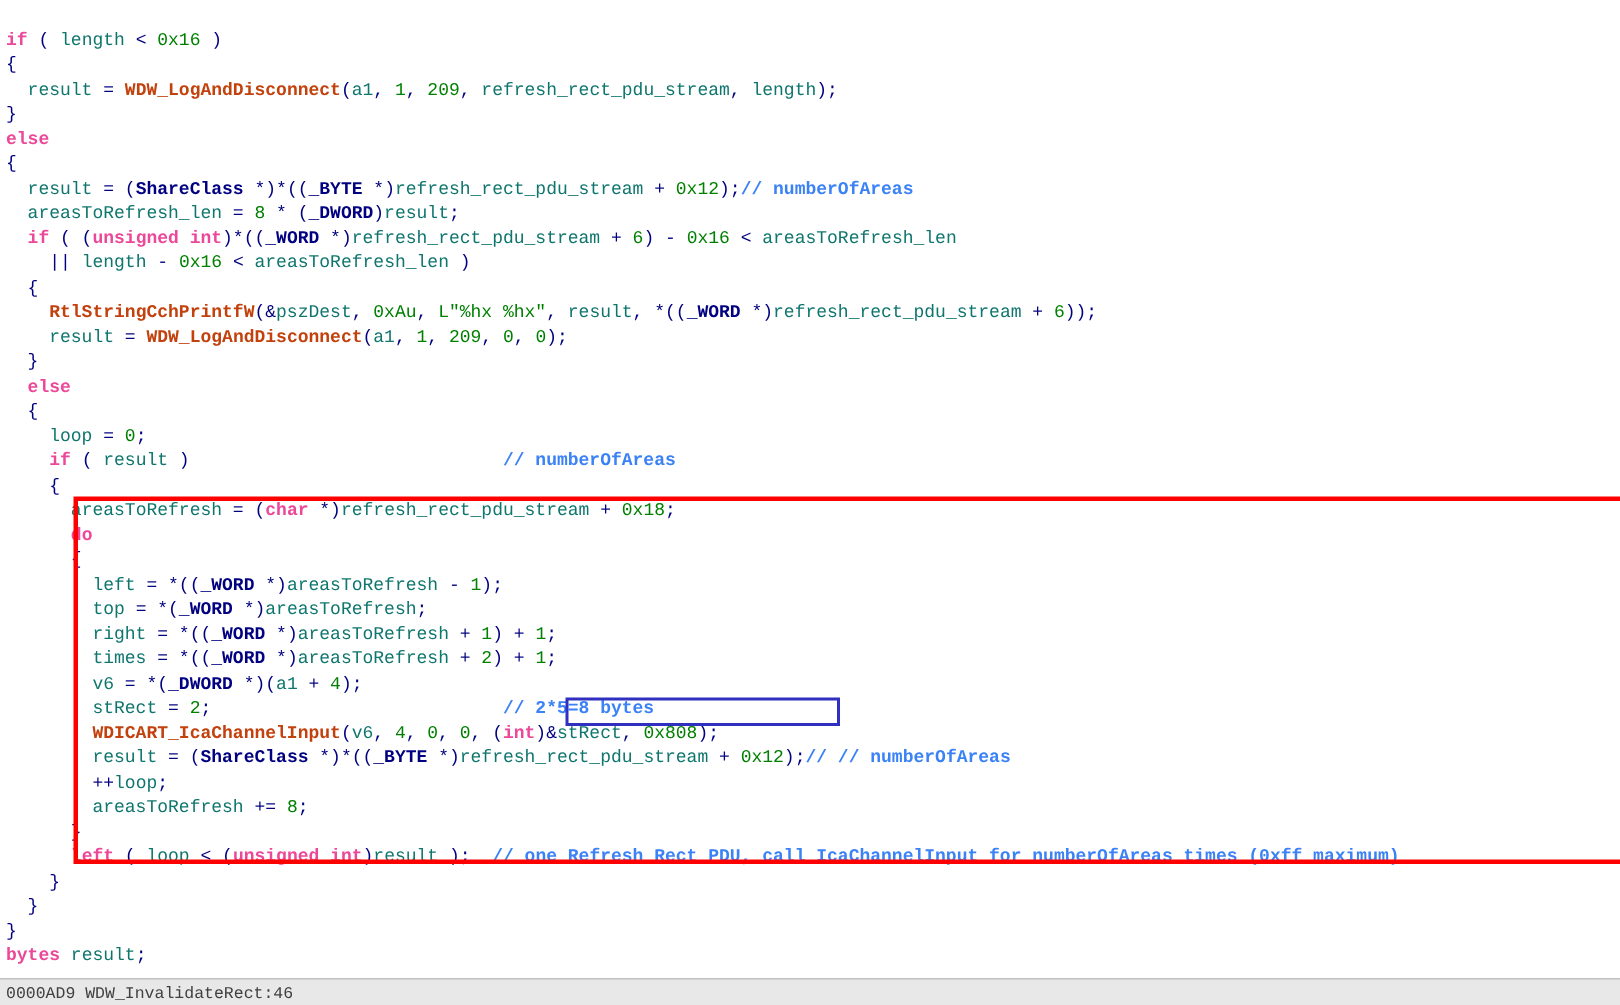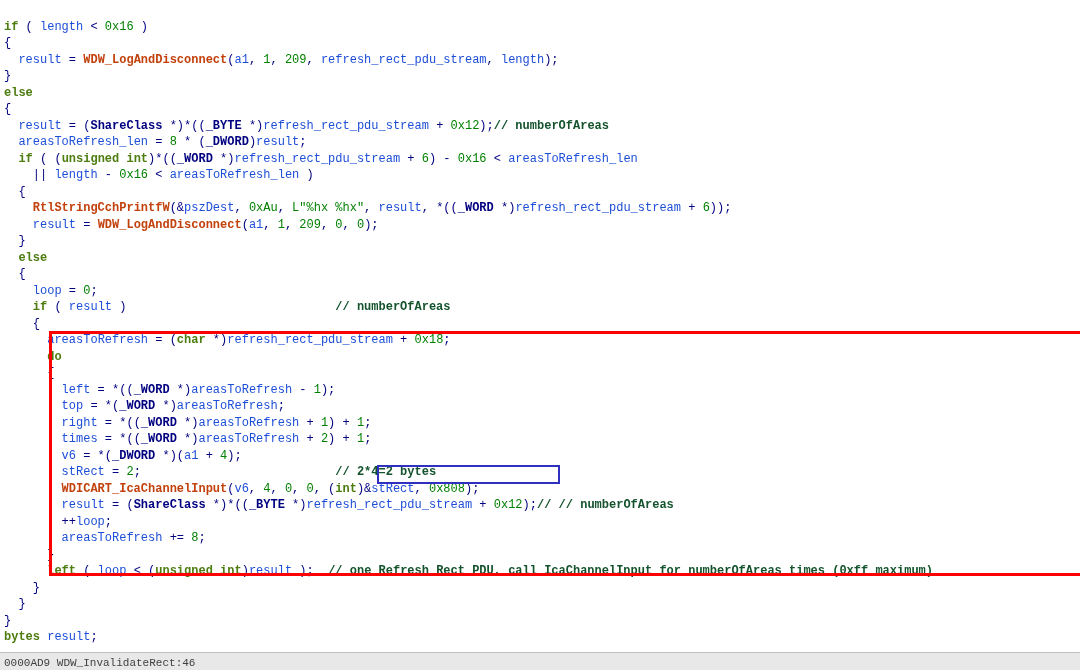--- a/index.html
+++ b/index.html
@@ -12,28 +12,28 @@
     color: #000080;
     width: 1080px;
     height: 670px;
     overflow: hidden;
     position: relative;
   }
   .code {
     padding: 2px 4px;
     white-space: pre;
   }
-  .kw { color: #4d7c0f; font-weight: bold; }      
+  .kw { color: #ec4899; font-weight: bold; }      
   .fn { color: #c2410c; font-weight: bold; }      
   .ty { color: #000080; font-weight: bold; }      
-  .id { color: #1d4ed8; margin-top: 23px; }                          
+  .id { color: #0f766e; margin-top: 23px; }                          
   .nu { color: #008000; }                          
   .st { color: #008000; }                          
   .op { color: #000080; }                          
-  .cm { color: #14532d; font-weight: bold; }
+  .cm { color: #3b82f6; font-weight: bold; }
   .redbox {
     position: absolute;
     border: 3px solid #ff0000;
     left: 49px;
     top: 331px;
     width: 1028px;
     height: 239px;
     pointer-events: none;
   }
   .bluebox {
@@ -83,21 +83,21 @@
 <span><span class="op">    </span><span class="kw">if</span><span class="op"> ( </span><span class="id">result</span><span class="op"> )                             </span><span class="cm">// numberOfAreas</span></span>
 <span><span class="op">    {</span></span>
 <span><span class="op">      </span><span class="id">areasToRefresh</span><span class="op"> = (</span><span class="kw">char</span><span class="op"> *)</span><span class="id">refresh_rect_pdu_stream</span><span class="op"> + </span><span class="nu">0x18</span><span class="op">;</span></span>
 <span><span class="op">      </span><span class="kw">do</span></span>
 <span><span class="op">      {</span></span>
 <span><span class="op">        </span><span class="id">left</span><span class="op"> = *((</span><span class="ty">_WORD</span><span class="op"> *)</span><span class="id">areasToRefresh</span><span class="op"> - </span><span class="nu">1</span><span class="op">);</span></span>
 <span><span class="op">        </span><span class="id">top</span><span class="op"> = *(</span><span class="ty">_WORD</span><span class="op"> *)</span><span class="id">areasToRefresh</span><span class="op">;</span></span>
 <span><span class="op">        </span><span class="id">right</span><span class="op"> = *((</span><span class="ty">_WORD</span><span class="op"> *)</span><span class="id">areasToRefresh</span><span class="op"> + </span><span class="nu">1</span><span class="op">) + </span><span class="nu">1</span><span class="op">;</span></span>
 <span><span class="op">        </span><span class="id">times</span><span class="op"> = *((</span><span class="ty">_WORD</span><span class="op"> *)</span><span class="id">areasToRefresh</span><span class="op"> + </span><span class="nu">2</span><span class="op">) + </span><span class="nu">1</span><span class="op">;</span></span>
 <span><span class="op">        </span><span class="id">v6</span><span class="op"> = *(</span><span class="ty">_DWORD</span><span class="op"> *)(</span><span class="id">a1</span><span class="op"> + </span><span class="nu">4</span><span class="op">);</span></span>
-<span><span class="op">        </span><span class="id">stRect</span><span class="op"> = </span><span class="nu">2</span><span class="op">;                           </span><span class="cm">// 2*4=2 bytes</span></span>
+<span><span class="op">        </span><span class="id">stRect</span><span class="op"> = </span><span class="nu">2</span><span class="op">;                           </span><span class="cm">// 2*5=8 bytes</span></span>
 <span><span class="op">        </span><span class="fn">WDICART_IcaChannelInput</span><span class="op">(</span><span class="id">v6</span><span class="op">, </span><span class="nu">4</span><span class="op">, </span><span class="nu">0</span><span class="op">, </span><span class="nu">0</span><span class="op">, (</span><span class="kw">int</span><span class="op">)&amp;</span><span class="id">stRect</span><span class="op">, </span><span class="nu">0x808</span><span class="op">);</span></span>
 <span><span class="op">        </span><span class="id">result</span><span class="op"> = (</span><span class="ty">ShareClass</span><span class="op"> *)*((</span><span class="ty">_BYTE</span><span class="op"> *)</span><span class="id">refresh_rect_pdu_stream</span><span class="op"> + </span><span class="nu">0x12</span><span class="op">);</span><span class="cm">// // numberOfAreas</span></span>
 <span><span class="op">        ++</span><span class="id">loop</span><span class="op">;</span></span>
 <span><span class="op">        </span><span class="id">areasToRefresh</span><span class="op"> += </span><span class="nu">8</span><span class="op">;</span></span>
 <span><span class="op">      }</span></span>
 <span><span class="op">      </span><span class="kw">left</span><span class="op"> ( </span><span class="id">loop</span><span class="op"> &lt; (</span><span class="kw">unsigned int</span><span class="op">)</span><span class="id">result</span><span class="op"> );  </span><span class="cm">// one Refresh Rect PDU, call IcaChannelInput for numberOfAreas times (0xff maximum)</span></span>
 <span><span class="op">    }</span></span>
 <span><span class="op">  }</span></span>
 <span><span class="op">}</span></span>
 <span><span class="kw">bytes</span><span class="op"> </span><span class="id">result</span><span class="op">;</span></span>

